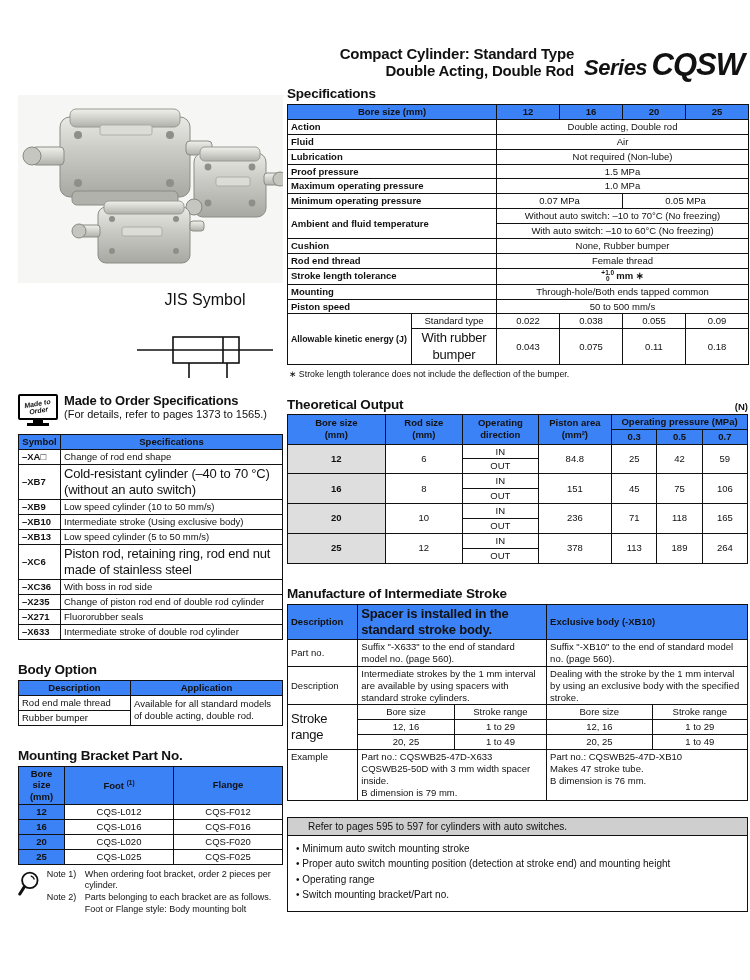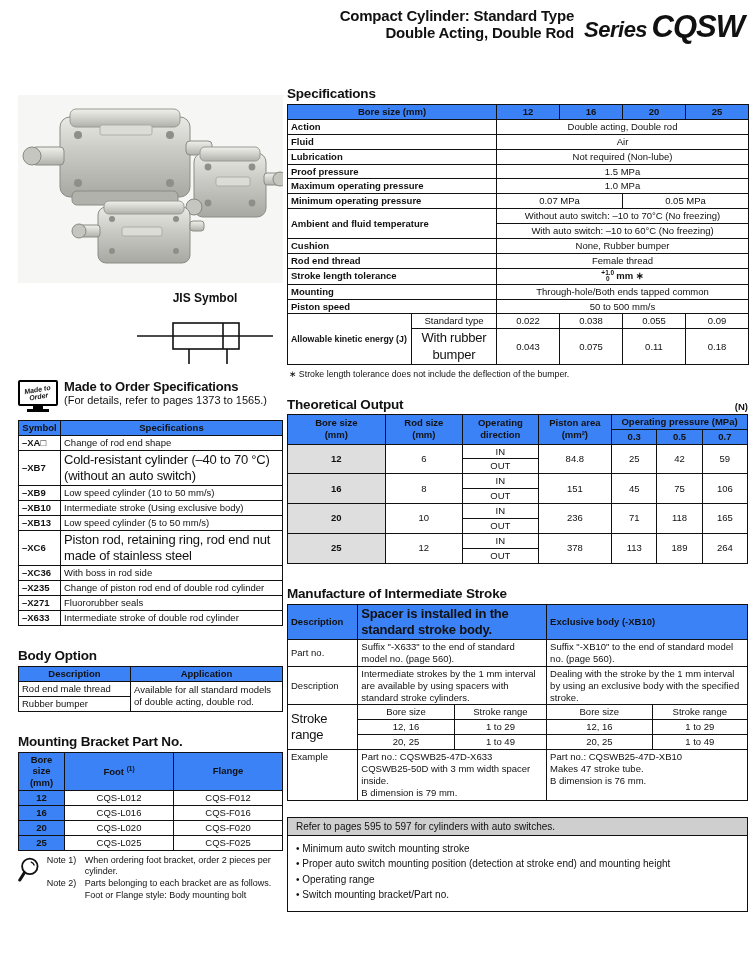--- a/index.html
+++ b/index.html
@@ -3,21 +3,21 @@
 <meta charset="utf-8">
 <style>
   * { margin:0; padding:0; box-sizing:border-box; }
   html,body { background:#fff; }
   .page {
     position:relative; width:750px; height:980px; background:#fff;
     font-family:"Liberation Sans", sans-serif; color:#111; overflow:hidden;
   }
   
   .hdr { position:absolute; top:8px; left:0; right:6px; display:flex; justify-content:flex-end; align-items:flex-end; gap:10px; }
-  .hdr-titles { text-align:right; font-weight:bold; font-size:15px; line-height:1.13; letter-spacing:-0.2px; }
+  .hdr-titles { text-align:right; font-weight:bold; font-size:15px; line-height:1.13; letter-spacing:-0.2px;margin-top:38px; }
   .hdr-series { font-style:italic; font-weight:bold; white-space:nowrap; line-height:1; }
   .hdr-series .s1 { font-size:22px; letter-spacing:-0.5px; }
   .hdr-series .s2 { font-size:31px; letter-spacing:-1px; }
   
   .col-left  { position:absolute; left:18px;  top:95px; width:265px; }
   .col-right { position:absolute; left:287px; top:86px; width:461px; }
   
   .sec-title { font-size:13.5px; font-weight:bold; letter-spacing:-0.2px; margin-bottom:3px; }
   
   table { border-collapse:collapse; width:100%; table-layout:fixed; }
@@ -25,21 +25,21 @@
   table { border:1.5px solid #111; }
   .th { background:#3b82f6; font-weight:bold; }
   .gray { background:#dedede; }
   .lbl { text-align:left; font-weight:bold; }
   .small { font-size:13px; letter-spacing:-0.2px; }
   .left { text-align:left; }
   
   .photo-wrap { position:relative; width:265px; height:188px; }
   
   .jis { width:150px; margin:8px 0 4px 112px; text-align:center; }
-  .jis-label { font-weight:bold; font-size:12px; margin-bottom:9px; }
+  .jis-label { font-weight:normal; font-size:16px; margin-bottom:19px; }
   
   .mto { display:flex; align-items:flex-start; gap:6px; margin:10px 0 4px 0; }
   .mto-badge { position:relative; width:40px; height:34px; flex:0 0 auto; }
   .mto-screen { width:40px; height:26px; border:2.5px solid #000; border-radius:2px; background:#fff;
                 display:flex; align-items:center; justify-content:center; overflow:hidden; }
   .mto-screen span { font-size:7px; font-weight:bold; font-style:italic; line-height:1; transform:rotate(-10deg); text-align:center; }
   .mto-neck { width:10px; height:3px; background:#000; margin:0 auto; }
   .mto-base { width:22px; height:3px; background:#000; margin:0 auto; }
   .mto-title { font-size:13px; font-weight:bold; letter-spacing:-0.2px; line-height:1.1; }
   .mto-sub { font-size:11px; font-weight:normal; }
@@ -54,21 +54,21 @@
   .tt-head { display:flex; justify-content:space-between; align-items:flex-end; margin-bottom:2px;gap:41px; }
   .tt-unit { font-size:9.5px; font-weight:bold; }
   
   .notes { display:flex; gap:5px; margin-top:4px; }
   .notes-text { font-size:9px; line-height:1.3; }
   .notes-text .ind { padding-left:38px; }
   .note-row { display:flex; }
   .note-lbl { flex:0 0 38px; }
   
   .auto-box { border:1.5px solid #111; margin-top:16px; }
-  .auto-box-head { background:#cfcfcf; border-bottom:1.5px solid #111; font-size:10px; padding:3px 8px; }
+  .auto-box-head { background:#cfcfcf; border-bottom:1.5px solid #111; font-size:10px; padding:3px 20px; }
   .auto-box-body { padding:5px 8px 8px 8px; }
   .auto-bullet { font-size:10px; line-height:1.55; }
   .auto-bullet::before { content:"• "; }
   
   .mt6{margin-top:6px;padding-left:8px;} .mt18{margin-top:18px;} .mt22{margin-top:22px;}
 </style>
 </head>
 <body>
 
 <div class="page">

